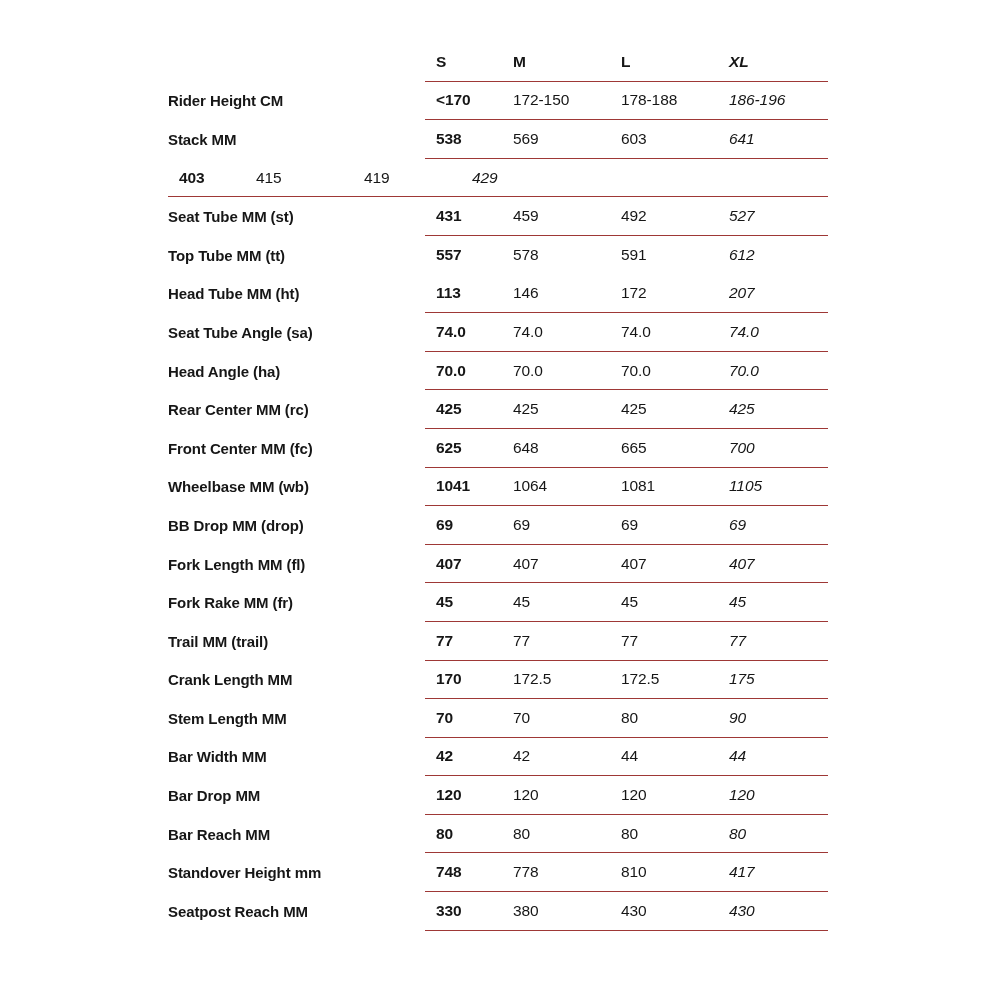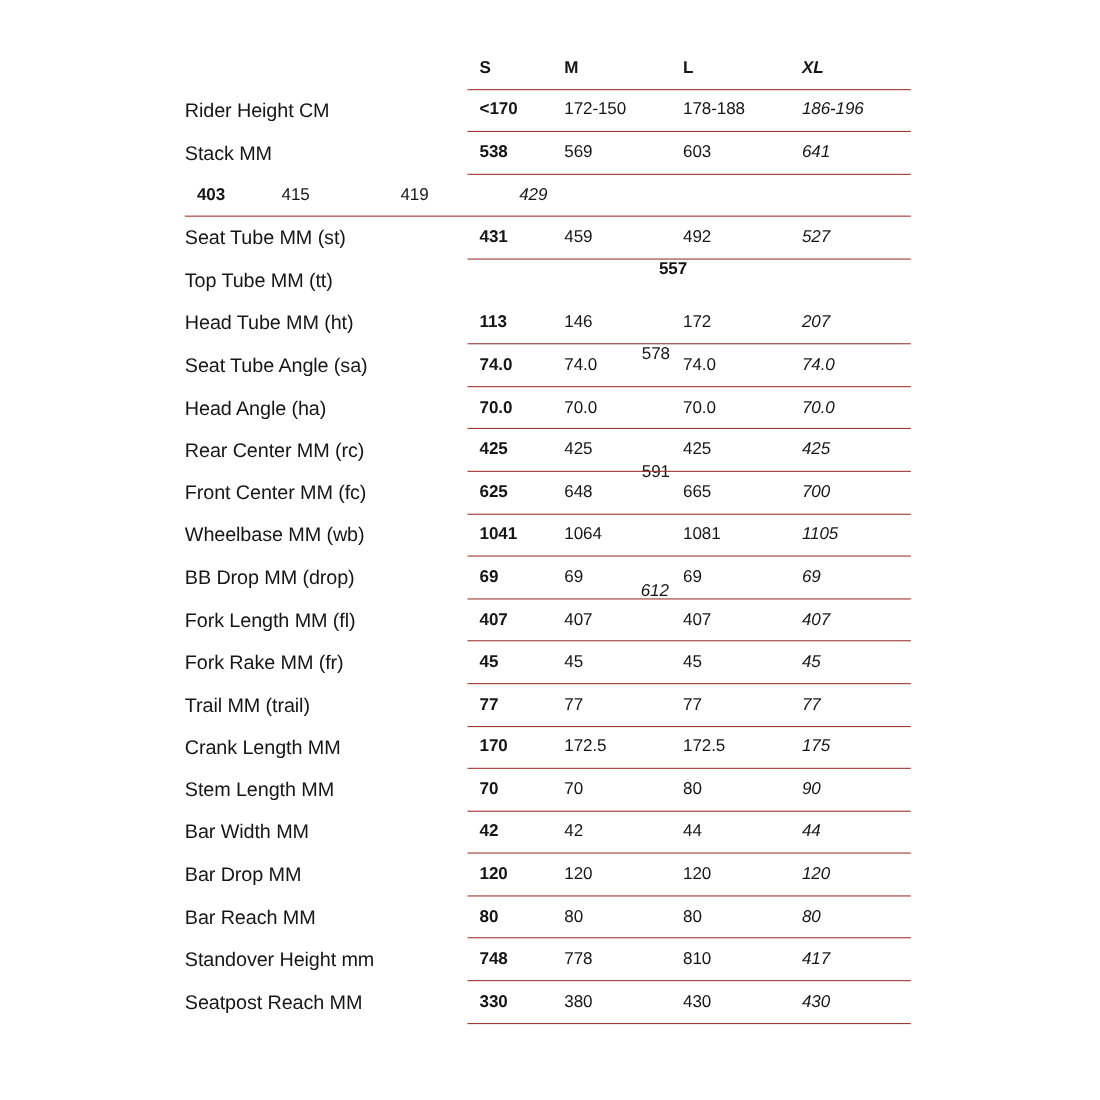--- a/index.html
+++ b/index.html
@@ -25,34 +25,34 @@
   .row {
     display: flex;
     height: 38.6px;
     align-items: stretch;
   }
   .label-cell {
     width: 257px;
     flex: 0 0 257px;
     display: flex;
     align-items: center;
-    font-size: 18px;
+    font-size: 15px;
     letter-spacing: -0.1px;
     white-space: nowrap;
+    font-weight: bold;
   }
   .values {
     flex: 1 1 auto;
     display: flex;
     align-items: center;
     border-bottom: 1.5px solid var(--divider-color, #9e3836);
     box-sizing: border-box;
   }
   .row.no-divider .values {
     border-bottom-color: transparent;
-    flex-direction: column;
   }
   .value-cell {
     box-sizing: border-box;
     padding-left: 11px;
     font-size: 15.5px;
     letter-spacing: -0.1px;
     white-space: nowrap;
   }
   .value-cell.c0 { width: 77px;  flex: 0 0 77px; font-weight: bold; }
   .value-cell.c1 { width: 108px; flex: 0 0 108px; }

